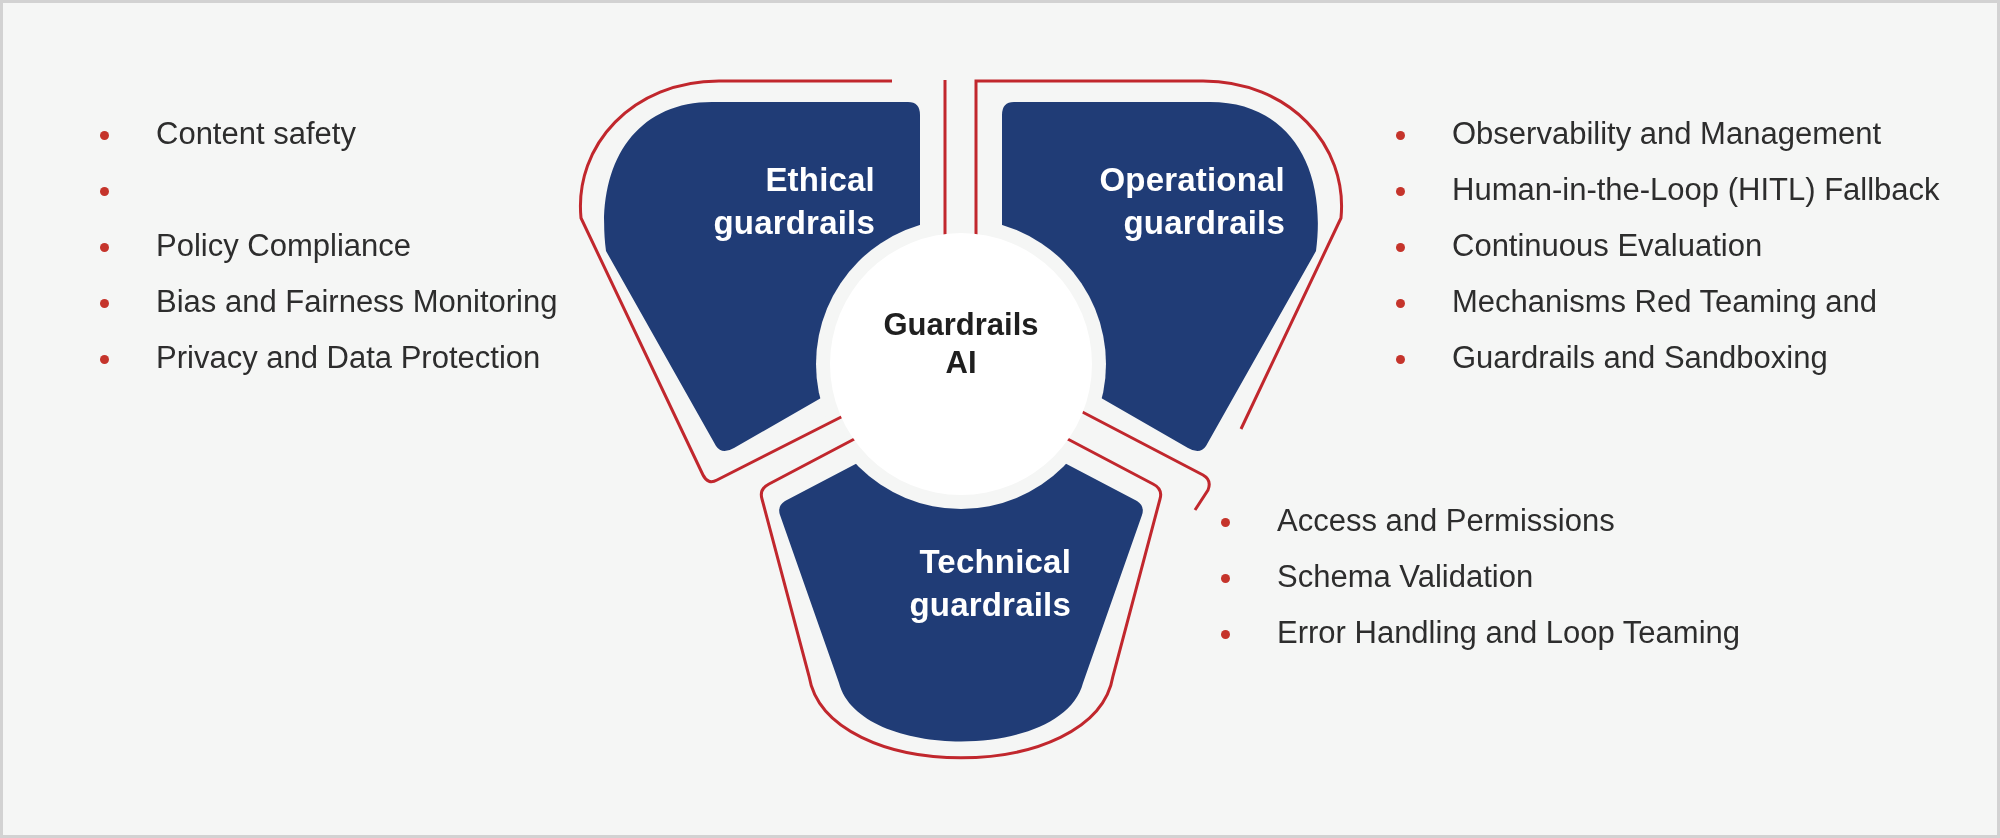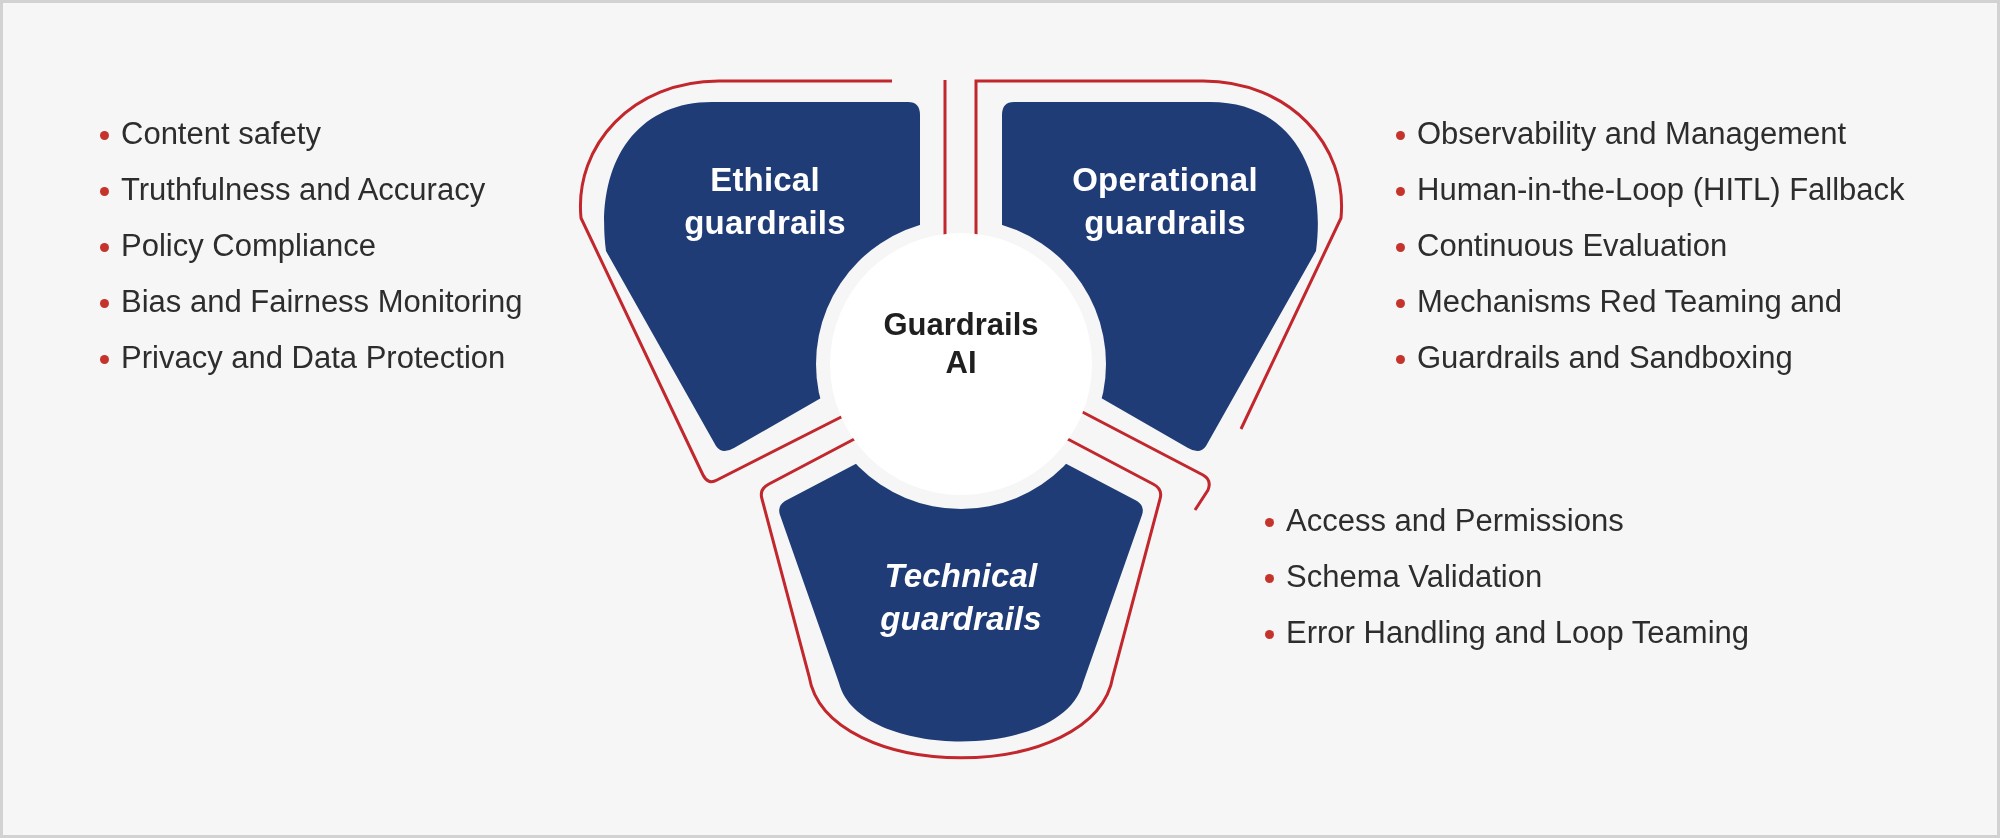--- a/index.html
+++ b/index.html
@@ -34,21 +34,21 @@
   .petal-label {
     position: absolute;
     text-align: center;
     color: #ffffff;
     font-weight: bold;
     font-size: 33px;
     line-height: 43px;
     letter-spacing: 0.2px;
     white-space: nowrap;
   }
-  .petal-label span { display: block; }
+  .petal-label span { display: block; text-align: right; }
   .center-title {
     position: absolute;
     left: 828px;
     top: 303px;
     width: 260px;
     text-align: center;
     color: #1f1f1f;
     font-weight: bold;
     font-size: 31px;
     line-height: 38px;
@@ -60,36 +60,37 @@
     padding: 0;
     list-style: none;
     font-size: 31px;
     color: #2d2d2d;
   }
   .blist li {
     height: 56px;
     display: flex;
     align-items: center;
     white-space: nowrap;
+    gap: 35px;
   }
   .dot {
     flex: none;
     width: 9px;
     height: 9px;
     border-radius: 50%;
     background: #c5342b;
     margin-right: 12px;
     margin-top: 2px;
   }
   .list-ethical     { left: 97px;   top: 103px; }
   .list-operational { left: 1393px; top: 103px; }
-  .list-technical   { left: 1262px; top: 490px; }
+  .list-technical   { left: 1218px; top: 490px; }
   .label-ethical     { left: 652px;  top: 155px; width: 220px; }
   .label-operational { left: 1042px; top: 155px; width: 240px; }
-  .label-technical   { left: 848px;  top: 551px; width: 220px; font-style: italic; }
+  .label-technical   { left: 848px;  top: 537px; width: 220px; }
 </style>
 </head>
 <body>
 
 <div class="frame">
 
   <svg class="diagram-svg" viewBox="0 0 2000 838">
 
     <path fill="#203C76" d="M 709 99 L 905 99 Q 917 99 917 112 L 917 338 L 731 445 Q 719 452 713 443 L 603 248 C 592 164 630 99 709 99 Z"></path>
     <path fill="#203C76" d="M 1207 99 L 1011 99 Q 999 99 999 112 L 999 338 L 1185 445 Q 1197 452 1203 443 L 1313 248 C 1324 164 1286 99 1207 99 Z"></path>
@@ -124,21 +125,20 @@
     <span>AI</span>
   </div>
 
   <ul class="blist list-ethical">
     <li>
         <span class="dot"></span>
         <span>Content safety</span>
       </li>
     <li>
         <span class="dot"></span>
-        <span>Truthfulness and Accuracy</span>
       </li>
     <li>
         <span class="dot"></span>
         <span>Policy Compliance</span>
       </li>
     <li>
         <span class="dot"></span>
         <span>Bias and Fairness Monitoring</span>
       </li>
     <li>

